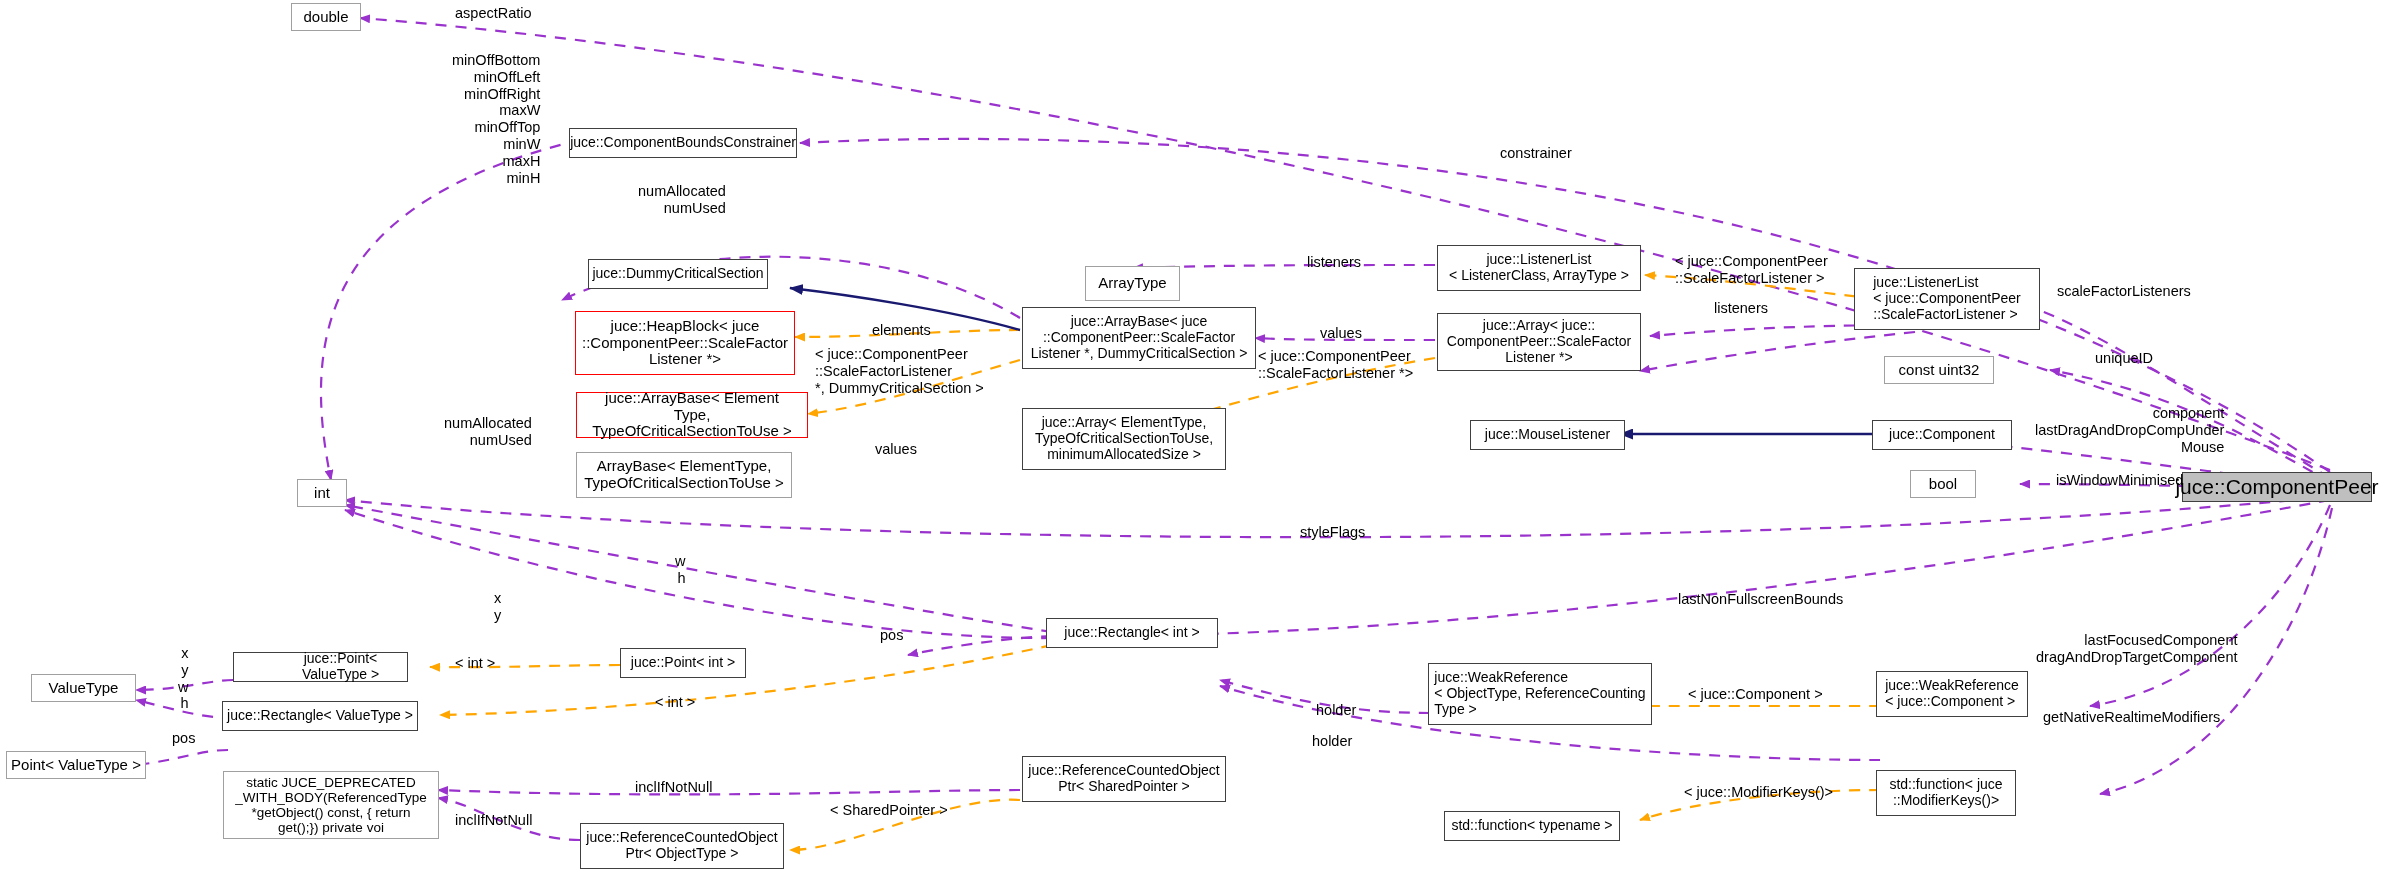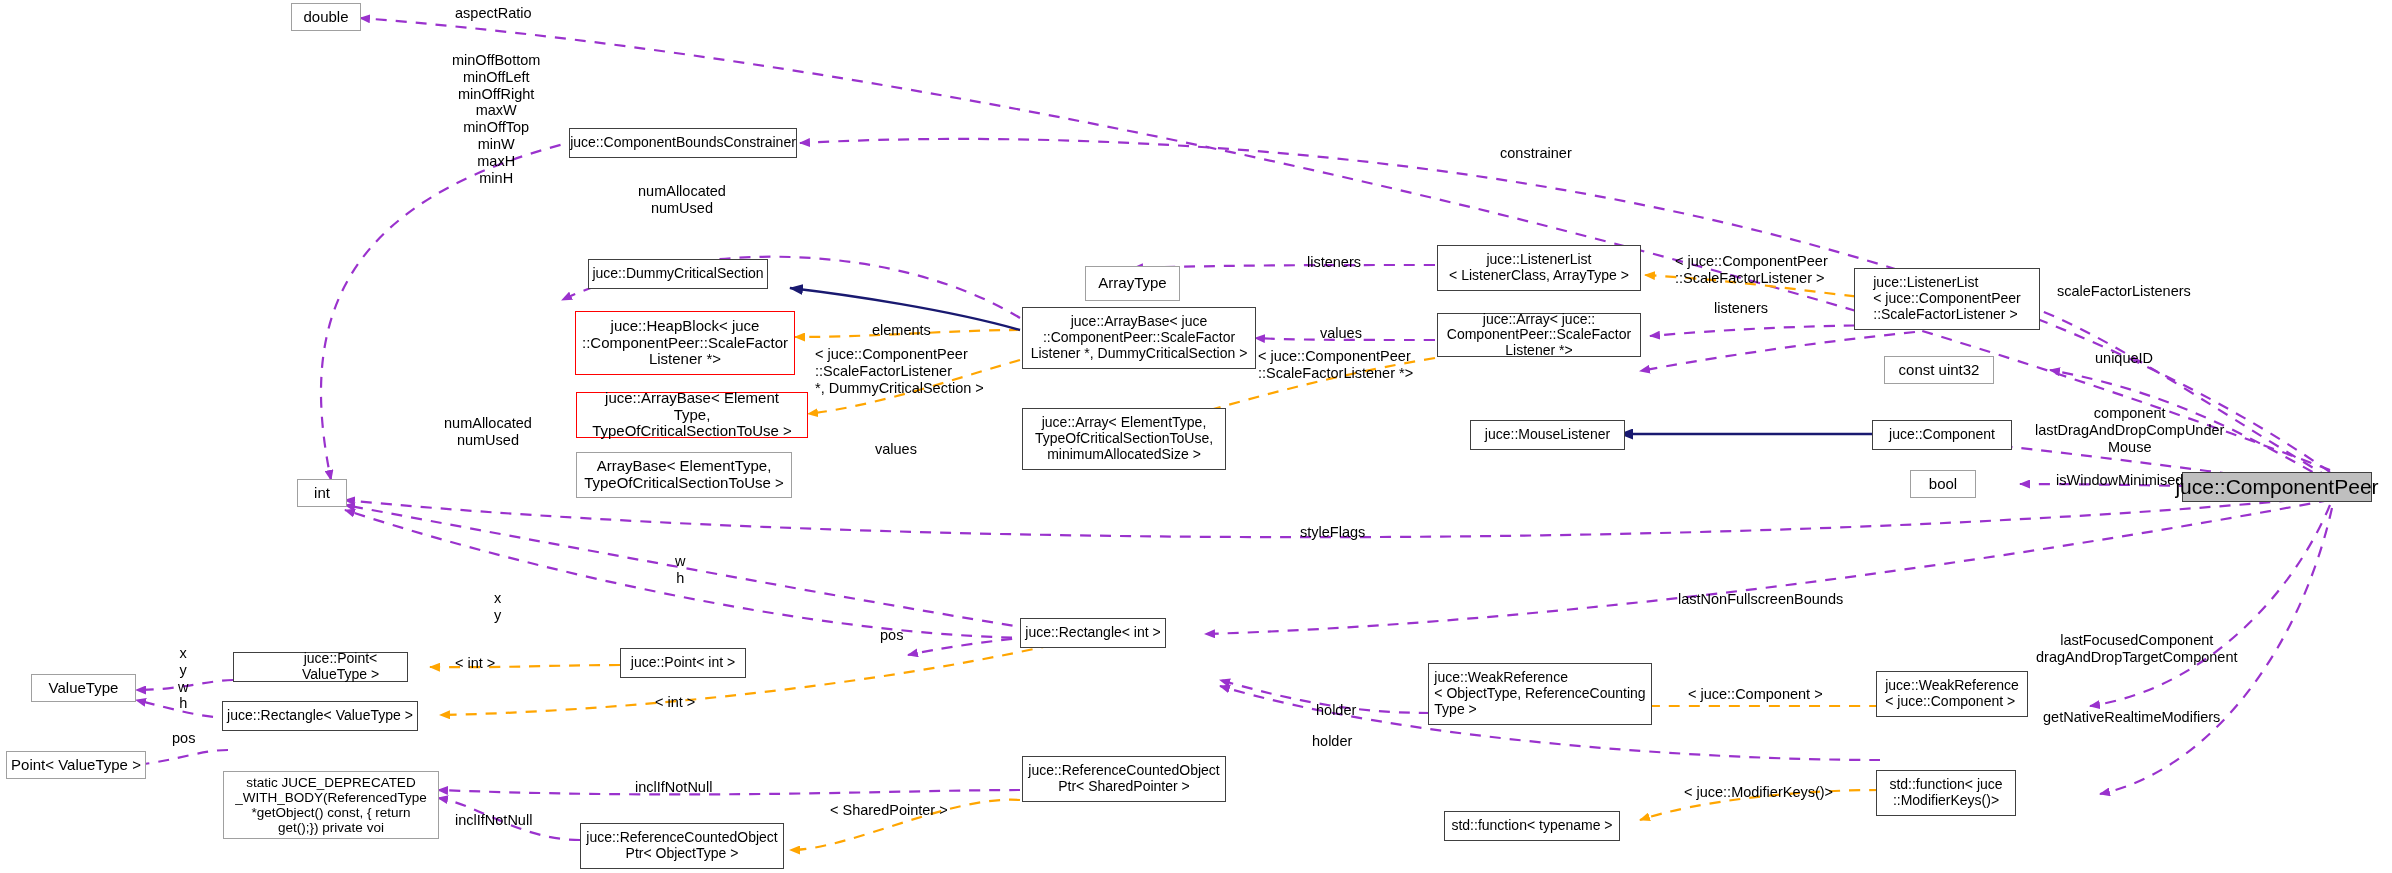--- a/index.html
+++ b/index.html
@@ -12,21 +12,21 @@
   .node span{display:block;padding:0 4px;}
   
   .n-grey{border:1px solid #a0a0a0;font-size:15px;}
   
   .n-black{border:1.6px solid #404040;font-size:14px;}
   
   .n-red{border:1.6px solid #ff0000;font-size:15px;}
   
   .n-self{border:1.6px solid #404040;background:#bfbfbf;font-size:21px;}
 
-  .elabel{position:absolute;z-index:4;font-size:14.5px;color:#000;text-align:center;line-height:1.16;
+  .elabel{position:absolute;z-index:4;font-size:14.5px;color:#000;text-align:right;line-height:1.16;
           white-space:pre;background:transparent;}
   .elabel.left{text-align:left;}
 </style>
 </head>
 <body>
 
 <div id="canvas">
 
   <svg id="edges" viewBox="0 0 2392 873">
     <defs>
@@ -169,21 +169,21 @@
 
   <div class="node n-grey" style="left:297px;top:479px;width:50px;height:28px;">
     <span>int</span>
     </div>
 
   <div class="node n-black" style="left:1437px;top:245px;width:204px;height:46px;">
     <span style="white-space:pre-line">juce::ListenerList
 &lt; ListenerClass, ArrayType &gt;</span>
     </div>
 
-  <div class="node n-black" style="left:1437px;top:313px;width:204px;height:44px;">
+  <div class="node n-black" style="left:1437px;top:313px;width:204px;height:58px;">
     <span style="white-space:pre-line">juce::Array&lt; juce::
 ComponentPeer::ScaleFactor
 Listener *&gt;</span>
     </div>
 
   <div class="node n-black" style="left:1470px;top:420px;width:155px;height:30px;">
     <span>juce::MouseListener</span>
     </div>
 
   <div class="node n-black" style="left:1854px;top:268px;width:186px;height:62px;">
@@ -221,21 +221,21 @@
     </div>
 
   <div class="node n-grey" style="left:6px;top:751px;width:140px;height:28px;">
     <span>Point&lt; ValueType &gt;</span>
     </div>
 
   <div class="node n-black" style="left:620px;top:648px;width:126px;height:30px;">
     <span>juce::Point&lt; int &gt;</span>
     </div>
 
-  <div class="node n-black" style="left:1020px;top:618px;width:146px;height:30px;">
+  <div class="node n-black" style="left:1046px;top:618px;width:172px;height:30px;">
     <span>juce::Rectangle&lt; int &gt;</span>
     </div>
 
   <div class="node n-grey" style="left:223px;top:771px;width:216px;height:68px;">
     <span style="white-space:pre-line;font-size:13.5px">static JUCE_DEPRECATED
 _WITH_BODY(ReferencedType
 *getObject() const, { return
 get();}) private voi</span>
     </div>
 

